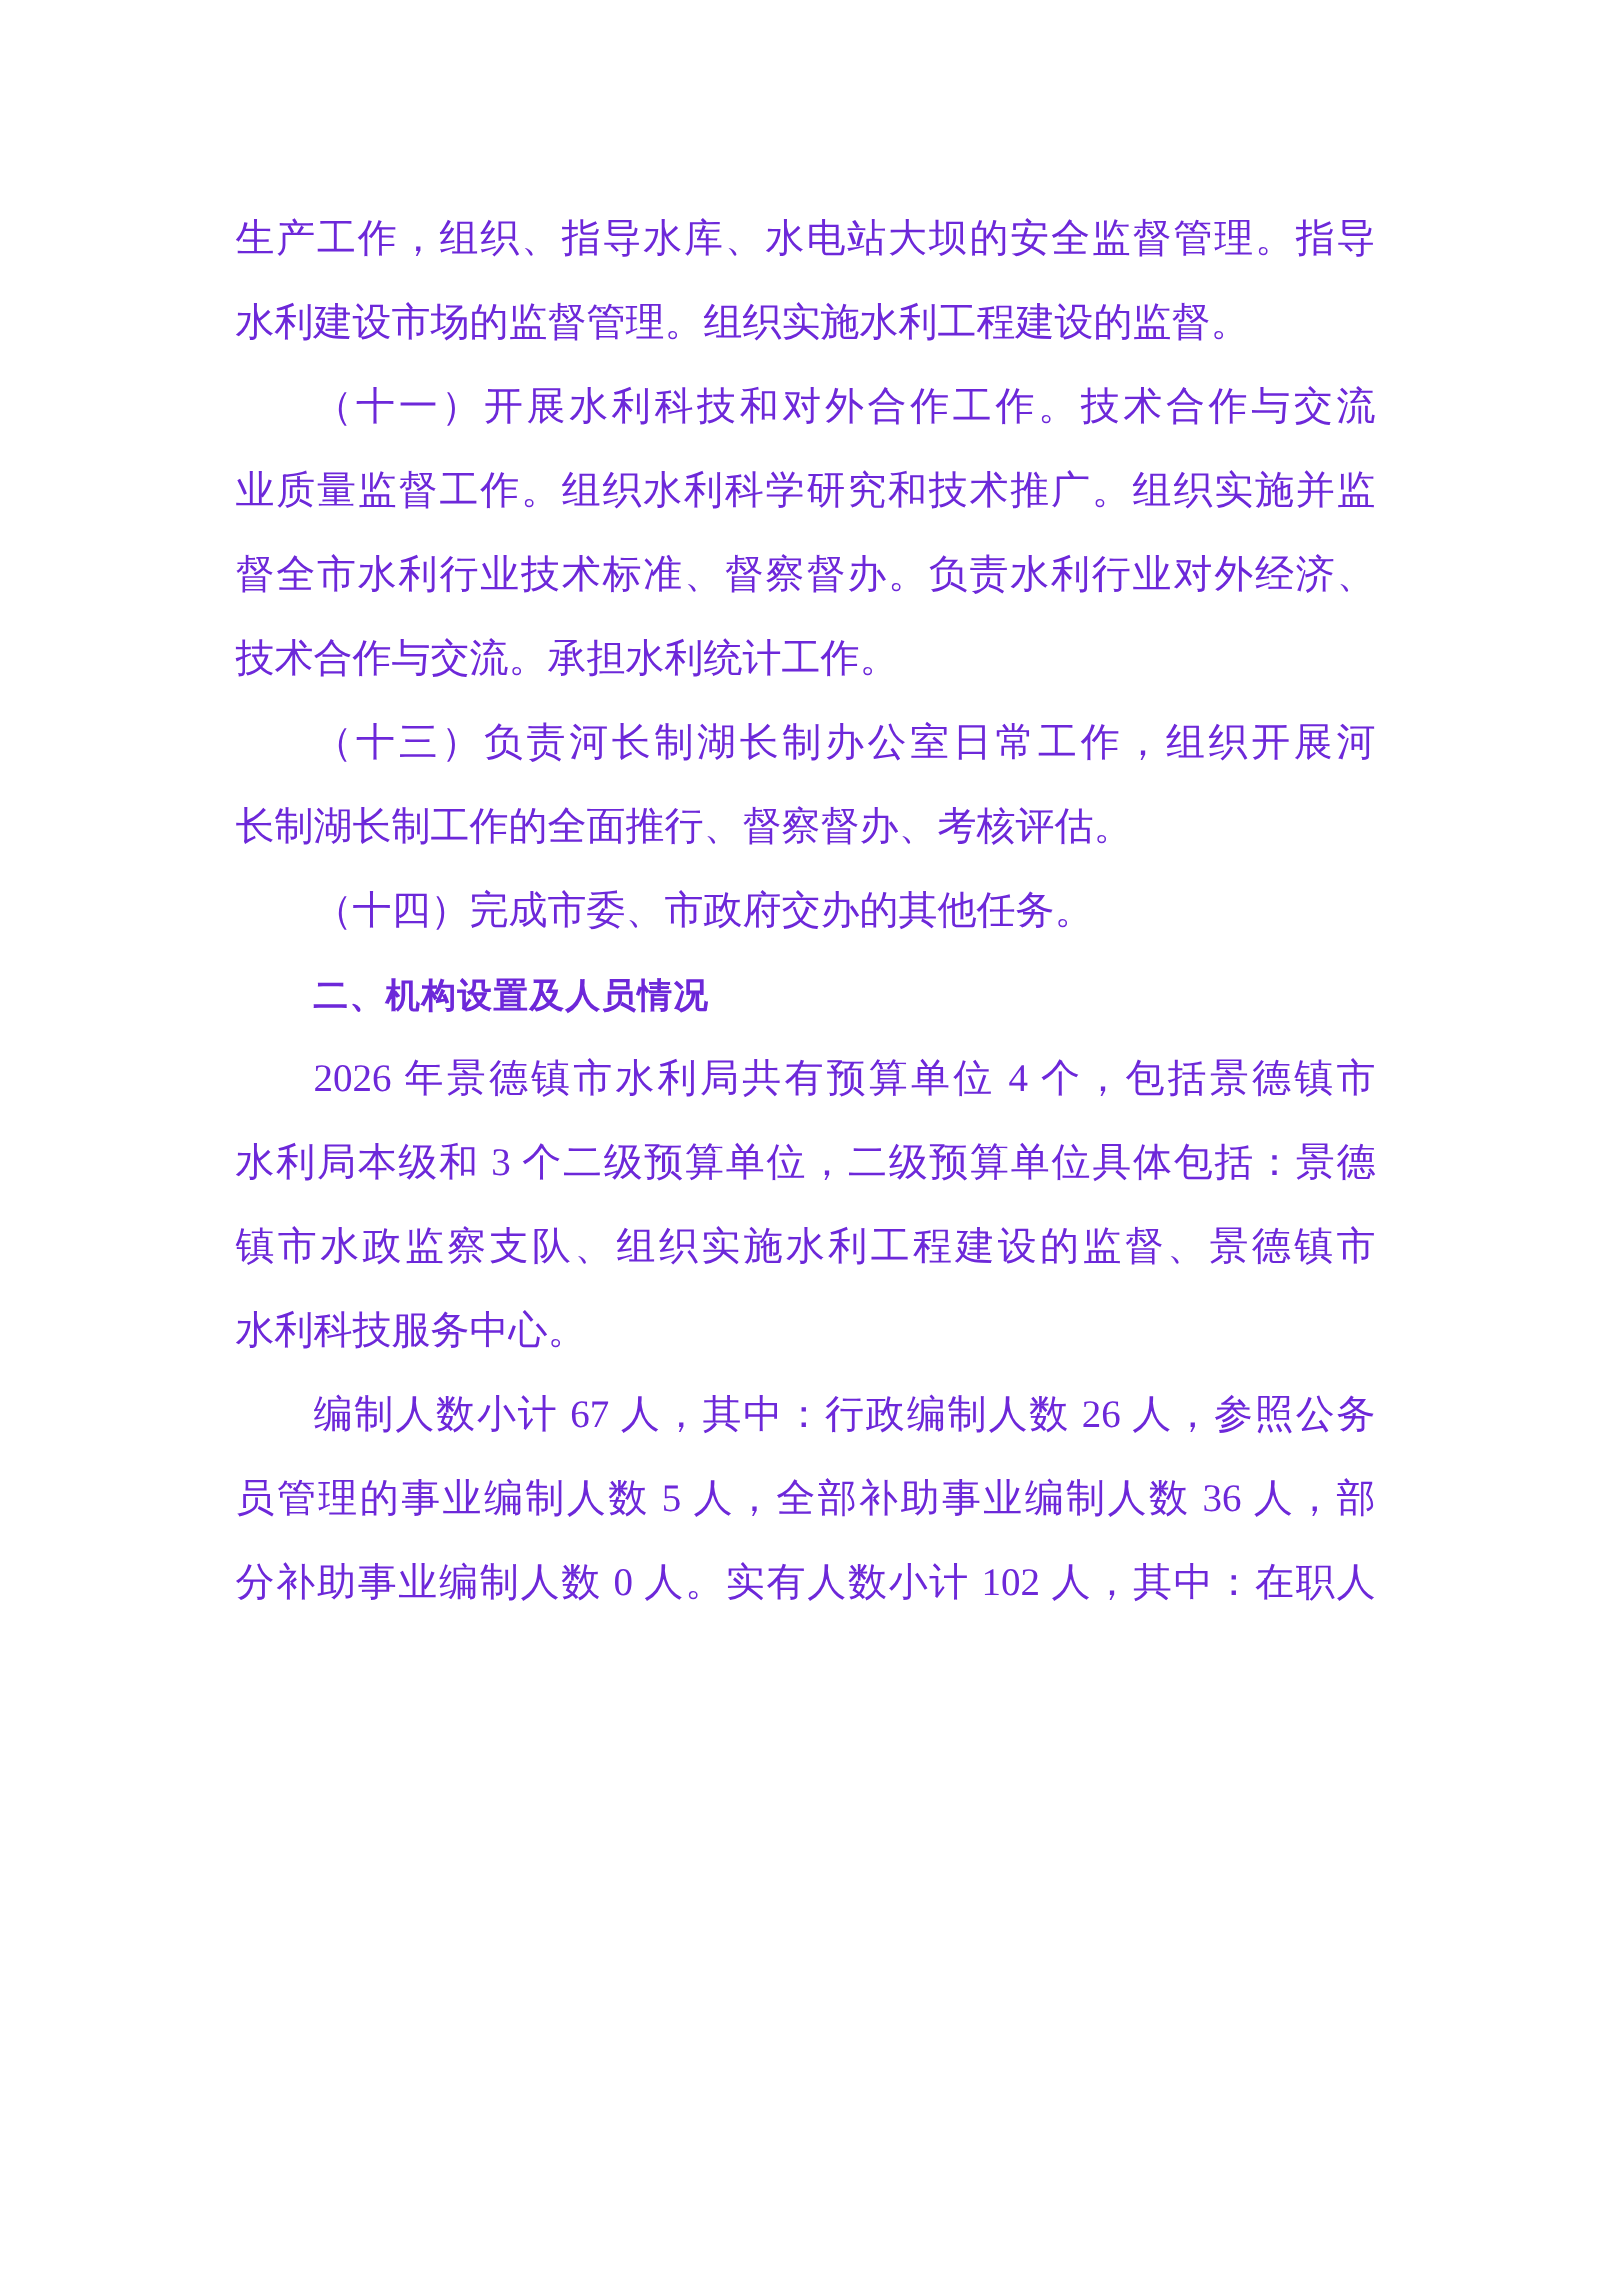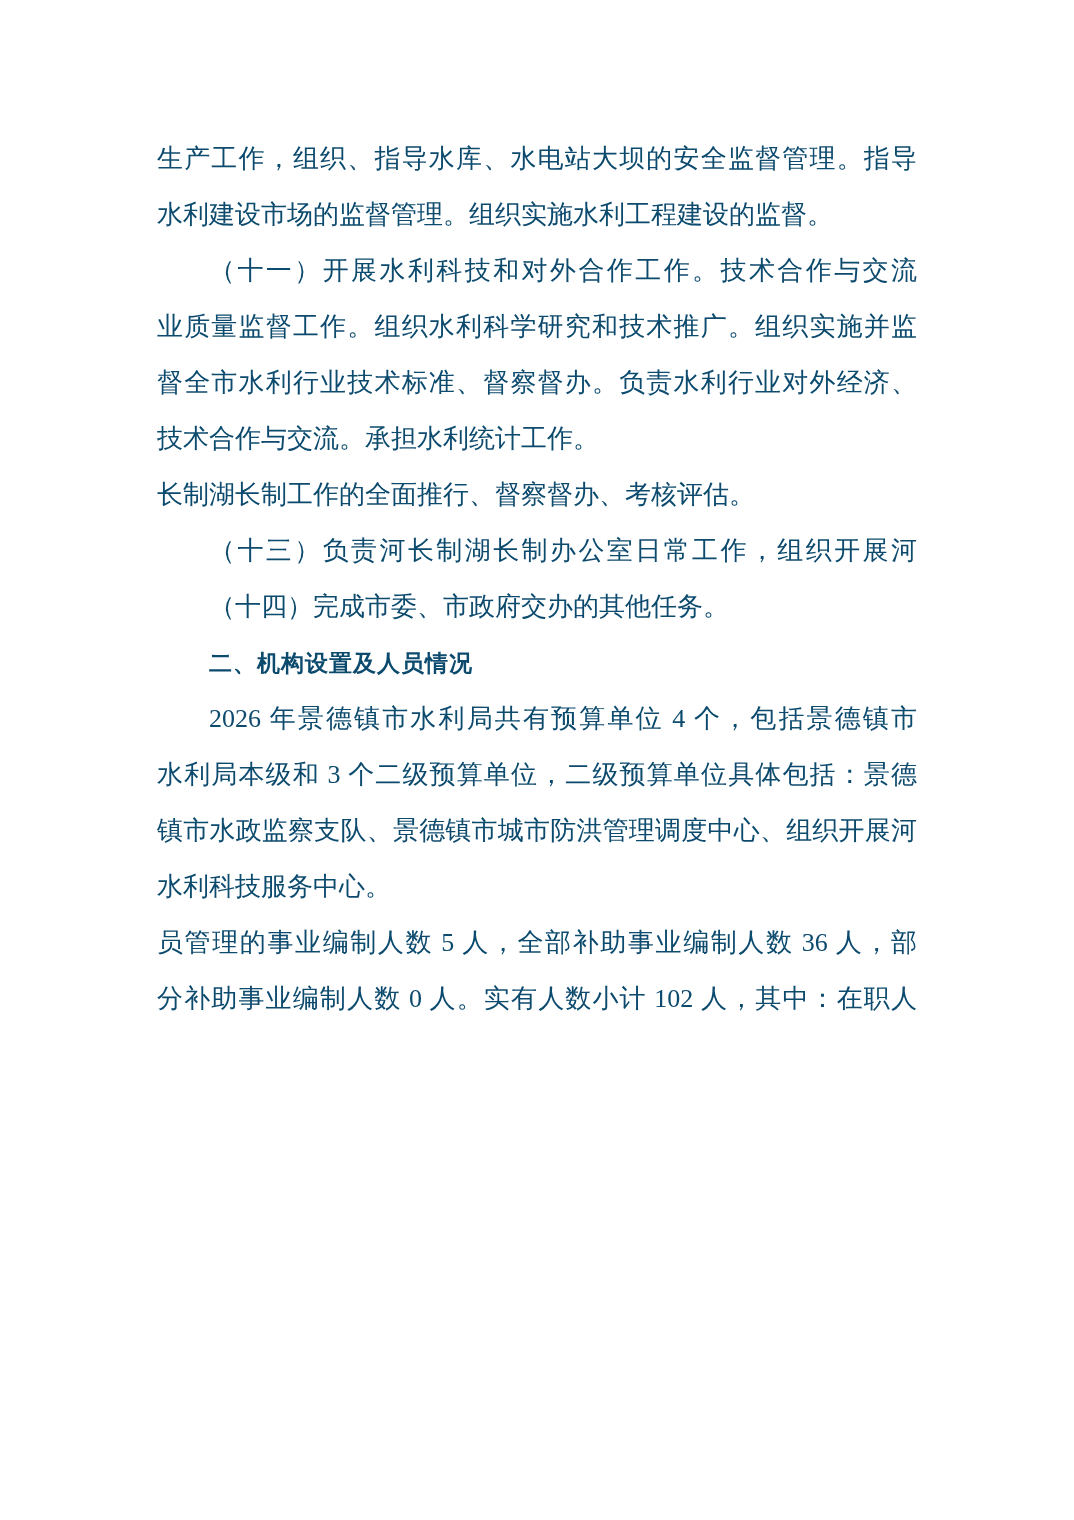--- a/index.html
+++ b/index.html
@@ -19,21 +19,21 @@
   }
   .para {
     margin: 0;
     padding: 0;
   }
   .line {
     font-family: "Liberation Serif", "DejaVu Serif", serif;
     font-size: 26px;
     line-height: 56px;
     height: 56px;
-    color: #0c4a6e;
+    color: #6d28d9;
     text-align: justify;
     text-align-last: left;
     overflow: hidden;
   }
   .line.fill {
     text-align-last: justify;
   }
   .line.indent {
     text-indent: 52px;
   }
@@ -52,32 +52,33 @@
       <div class="line fill">生产工作，组织、指导水库、水电站大坝的安全监督管理。指导</div>
       <div class="line">水利建设市场的监督管理。组织实施水利工程建设的监督。</div>
     </div>
     <div class="para body">
       <div class="line indent fill">（十一）开展水利科技和对外合作工作。技术合作与交流</div>
       <div class="line fill">业质量监督工作。组织水利科学研究和技术推广。组织实施并监</div>
       <div class="line fill">督全市水利行业技术标准、督察督办。负责水利行业对外经济、</div>
       <div class="line">技术合作与交流。承担水利统计工作。</div>
     </div>
     <div class="para body">
+      <div class="line indent fill">（十三）负责河长制湖长制办公室日常工作，组织开展河</div>
       <div class="line">长制湖长制工作的全面推行、督察督办、考核评估。</div>
-      <div class="line indent fill">（十三）负责河长制湖长制办公室日常工作，组织开展河</div>
     </div>
     <div class="para body">
       <div class="line indent">（十四）完成市委、市政府交办的其他任务。</div>
     </div>
     <div class="para heading">
       <div class="line indent">二、机构设置及人员情况</div>
     </div>
     <div class="para body">
       <div class="line indent fill">2026 年景德镇市水利局共有预算单位 4 个，包括景德镇市</div>
       <div class="line fill">水利局本级和 3 个二级预算单位，二级预算单位具体包括：景德</div>
-      <div class="line fill">镇市水政监察支队、景德镇市城市防洪管理调度中心、组织开展河</div>
+      <div class="line fill">镇市水政监察支队、组织实施水利工程建设的监督、景德镇市</div>
       <div class="line">水利科技服务中心。</div>
     </div>
     <div class="para body">
+      <div class="line indent fill">编制人数小计 67 人，其中：行政编制人数 26 人，参照公务</div>
       <div class="line fill">员管理的事业编制人数 5 人，全部补助事业编制人数 36 人，部</div>
       <div class="line fill">分补助事业编制人数 0 人。实有人数小计 102 人，其中：在职人</div>
     </div>
   </div>
 
 </body></html>

